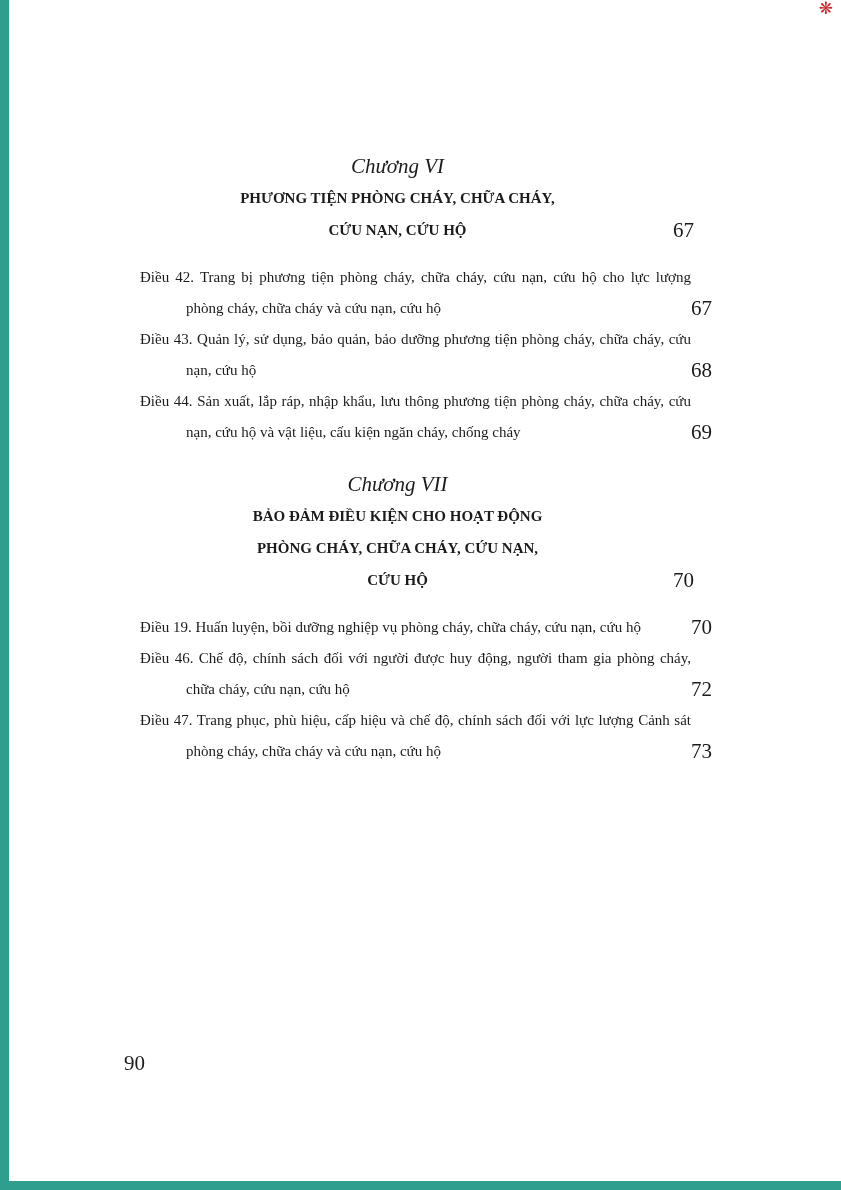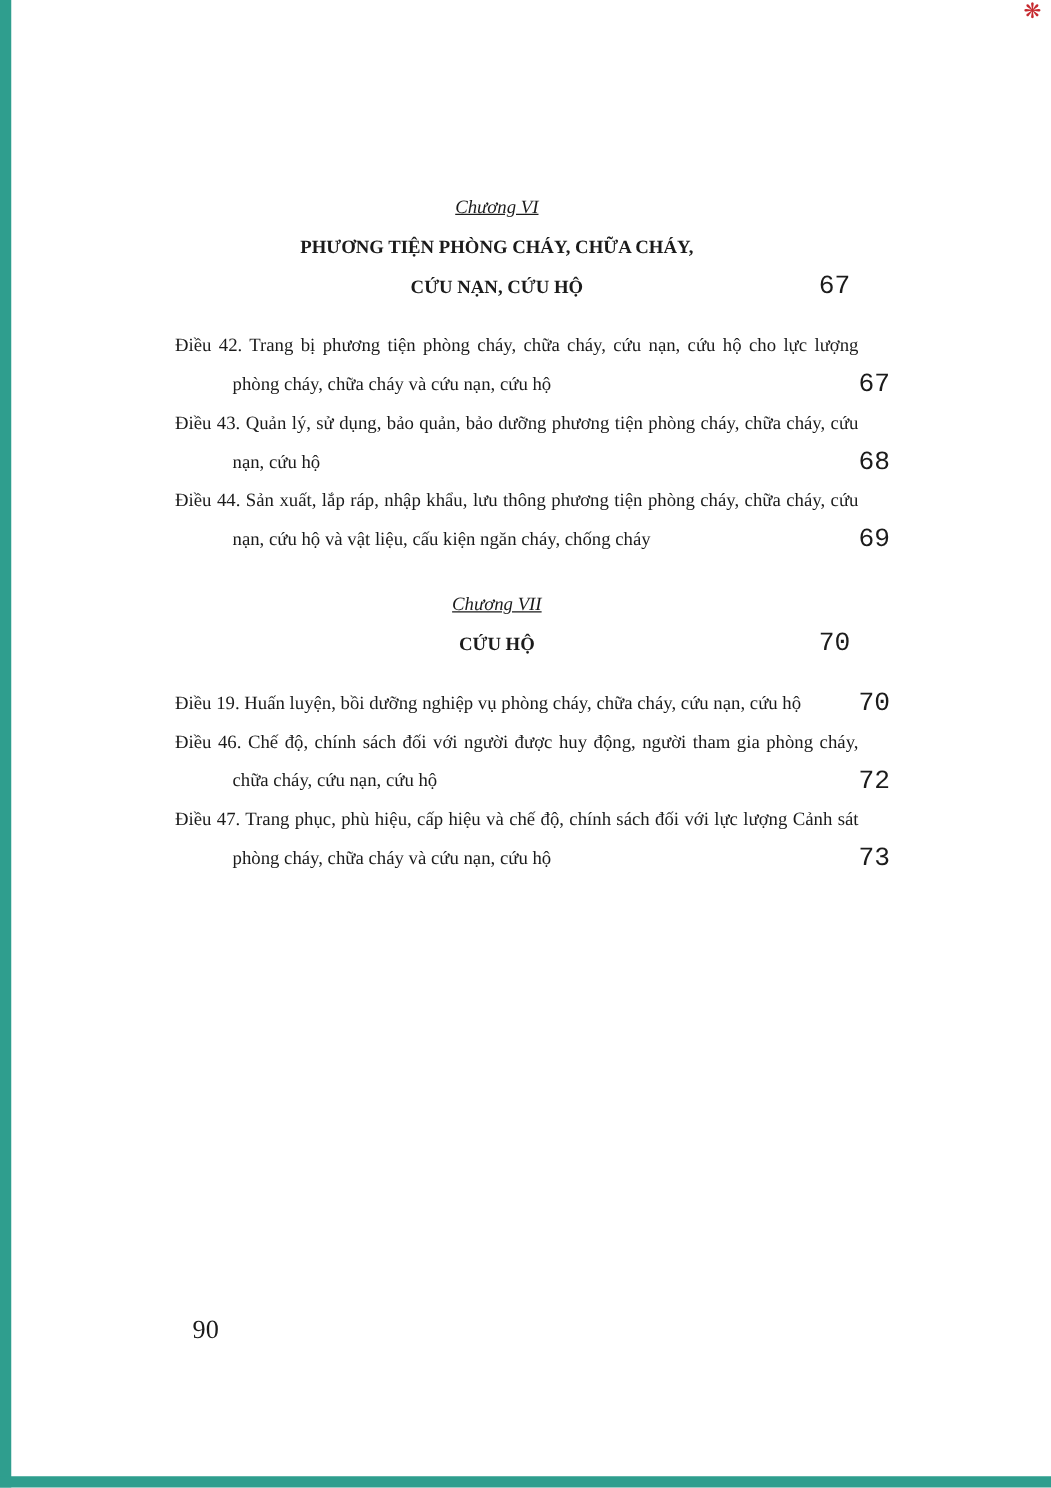--- a/index.html
+++ b/index.html
@@ -50,48 +50,46 @@
     align-items: flex-end;
   }
   .chapter-block { margin: 0 0 16px 0; }
   .chapter-block.later { margin-top: 20px; }
   .chapter-text {
     width: 515px;
     text-align: center;
   }
   .chapter-label {
     font-style: italic;
-    font-size: 15px;
+    font-size: 21px;
     line-height: 32px;
-    text-decoration: underline;
   }
   .chapter-title {
     font-weight: bold;
     font-size: 15px;
     line-height: 32px;
   }
   .entry-text {
     width: 515px;
     font-size: 15px;
     line-height: 31px;
     text-align: justify;
     padding-left: 46px;
     text-indent: -46px;
   }
   .page-num {
     flex: 1;
-    text-align: left;
+    text-align: center;
     font-size: 21px;
     line-height: 31px;
-    font-family: Liberation Mono, monospace;
   }
   .heading-row .page-num { line-height: 32px; }
   .footer {
     position: absolute;
-    left: 154px;
+    left: 124px;
     top: 1048px;
     font-size: 21px;
     line-height: 31px;
   }
 </style>
 </head>
 <body>
 
 <div class="page">
 
@@ -122,20 +120,22 @@
     </div>
     <div class="toc-row">
       <div class="entry-text">Điều 44. Sản xuất, lắp ráp, nhập khẩu, lưu thông phương tiện phòng cháy, chữa cháy, cứu nạn, cứu hộ và vật liệu, cấu kiện ngăn cháy, chống cháy</div>
       <div class="page-num">69</div>
     </div>
 
     <div class="chapter-block later">
       <div class="toc-row heading-row">
         <div class="chapter-text">
           <div class="chapter-label">Chương VII</div>
+          <div class="chapter-title">BẢO ĐẢM ĐIỀU KIỆN CHO HOẠT ĐỘNG</div>
+          <div class="chapter-title">PHÒNG CHÁY, CHỮA CHÁY, CỨU NẠN,</div>
           <div class="chapter-title">CỨU HỘ</div>
         </div>
         <div class="page-num">70</div>
       </div>
     </div>
 
     <div class="toc-row">
       <div class="entry-text">Điều 19. Huấn luyện, bồi dưỡng nghiệp vụ phòng cháy, chữa cháy, cứu nạn, cứu hộ</div>
       <div class="page-num">70</div>
     </div>

